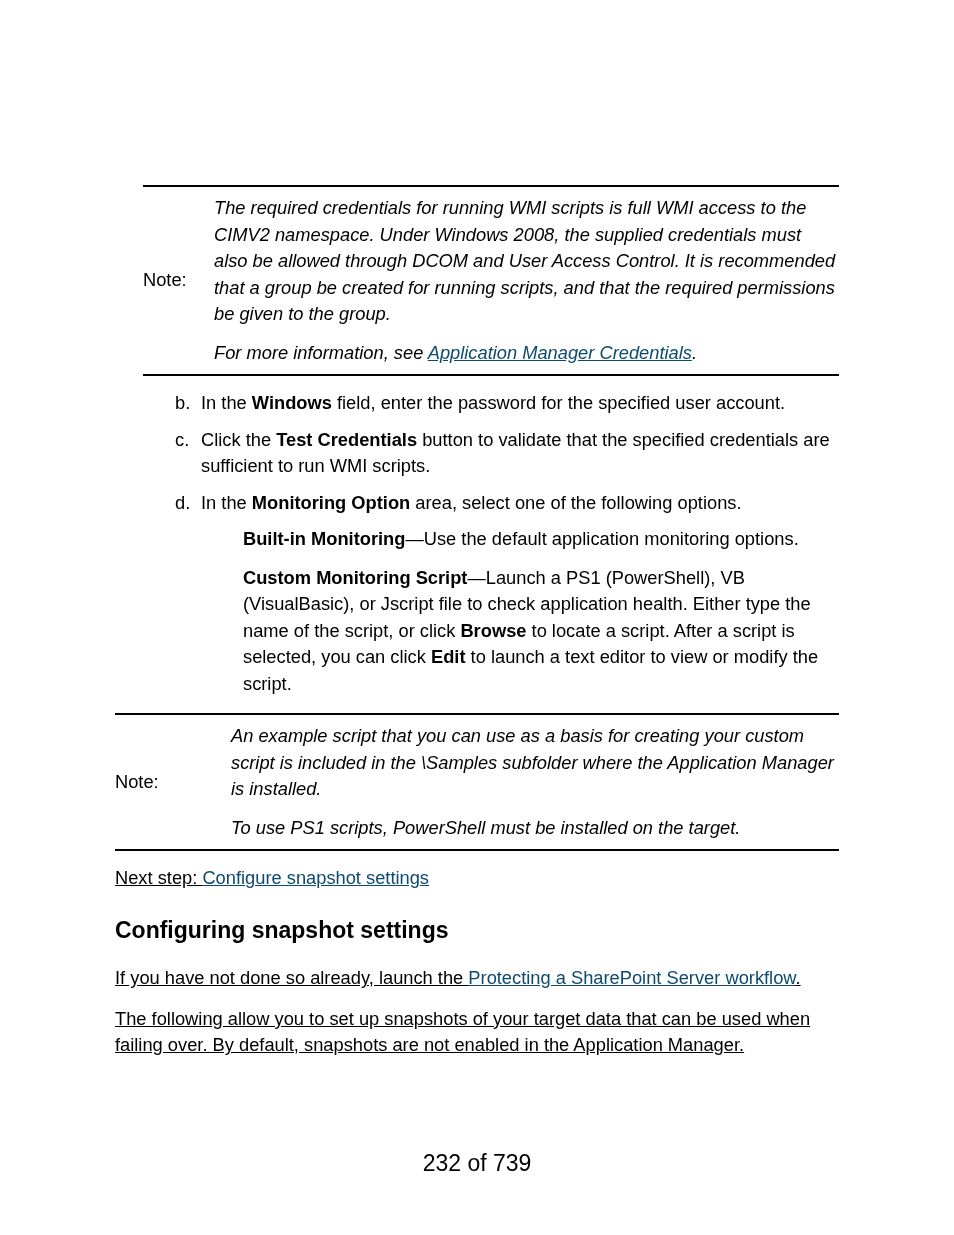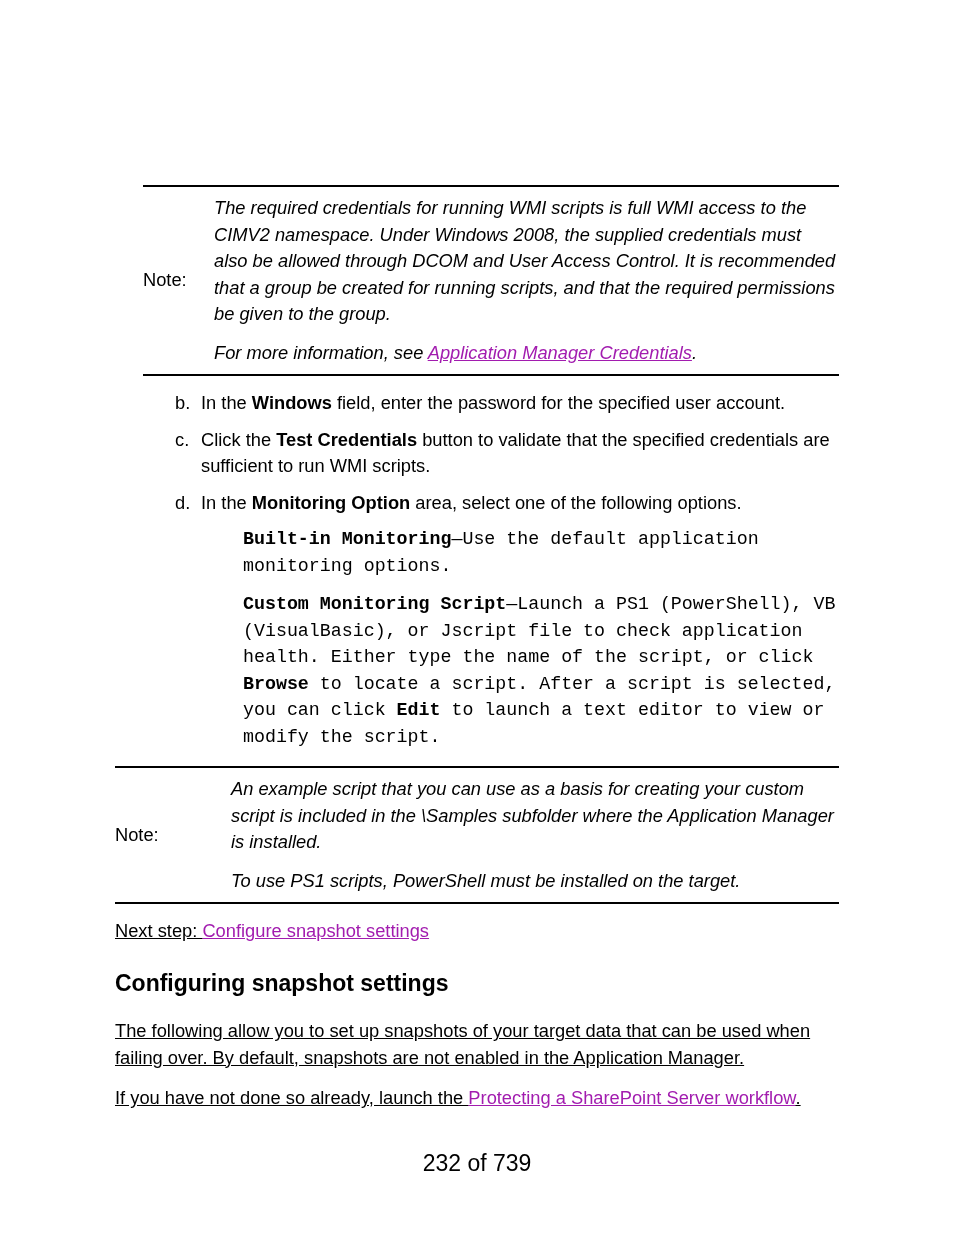--- a/index.html
+++ b/index.html
@@ -31,40 +31,40 @@
     padding-right: 6px;
     display: flex;
     align-items: center;
   }
   .note-body {
     flex: 1;
     font-style: italic;
   }
   .note-body p { margin: 0 0 12px 0; }
   .note-body p:last-child { margin-bottom: 0; }
-  a.link { color: #a21caf; text-decoration: underline; }
+  a.link { color: #0c4a6e; text-decoration: underline; }
   ol.lettered {
     list-style: none;
     padding: 0;
     margin: 0 0 16px 60px;
   }
   ol.lettered > li {
     position: relative;
     padding-left: 26px;
     margin-bottom: 10px;
   }
   ol.lettered > li > .marker {
     position: absolute;
     left: 0;
     top: 0;
   }
   .sub-block {
     margin: 10px 0 0 42px;
   }
-  .sub-block p { margin: 4px 0 12px 0; font-family: Liberation Mono, monospace; }
+  .sub-block p { margin: 4px 0 12px 0; }
   p.body { margin: 0 0 14px 0; text-decoration: underline; }
   .section-heading {
     color: #000000;
     font-weight: bold;
     font-size: 23px;
     margin: 22px 0 18px 0;
   }
   .footer {
     position: absolute;
     bottom: 55px;
@@ -121,20 +121,20 @@
       <p>To use PS1 scripts, PowerShell must be installed on the target.</p>
     </div>
   </div>
 
   <p class="body">
     <span>Next step: </span><a href="#" class="link">Configure snapshot settings</a>
   </p>
 
   <div class="section-heading">Configuring snapshot settings</div>
 
-  <p class="body">The following allow you to set up snapshots of your target data that can be used when failing over. By default, snapshots are not enabled in the Application Manager.</p>
-
   <p class="body">
     <span>If you have not done so already, launch the </span><a href="#" class="link">Protecting a SharePoint Server workflow</a><span>.</span>
   </p>
+
+  <p class="body">The following allow you to set up snapshots of your target data that can be used when failing over. By default, snapshots are not enabled in the Application Manager.</p>
 
   <div class="footer">232 of 739</div>
 </div>
 
 </body></html>

